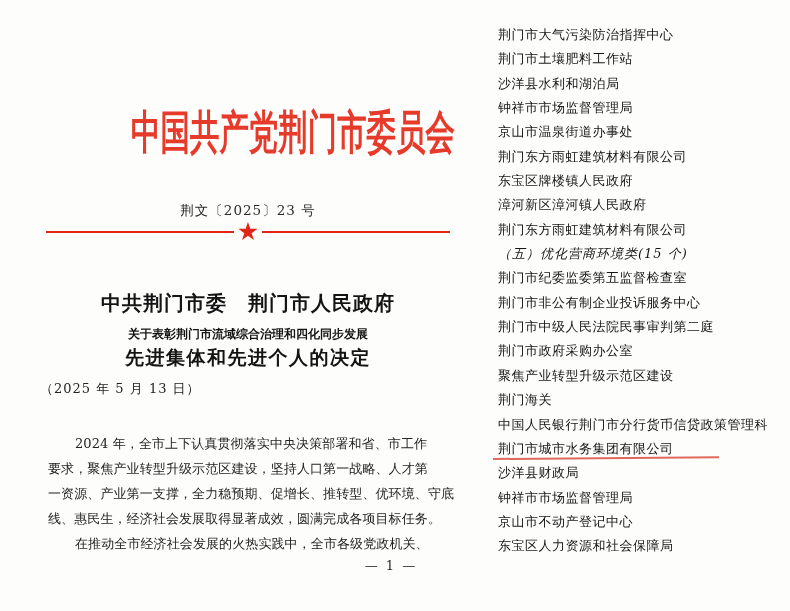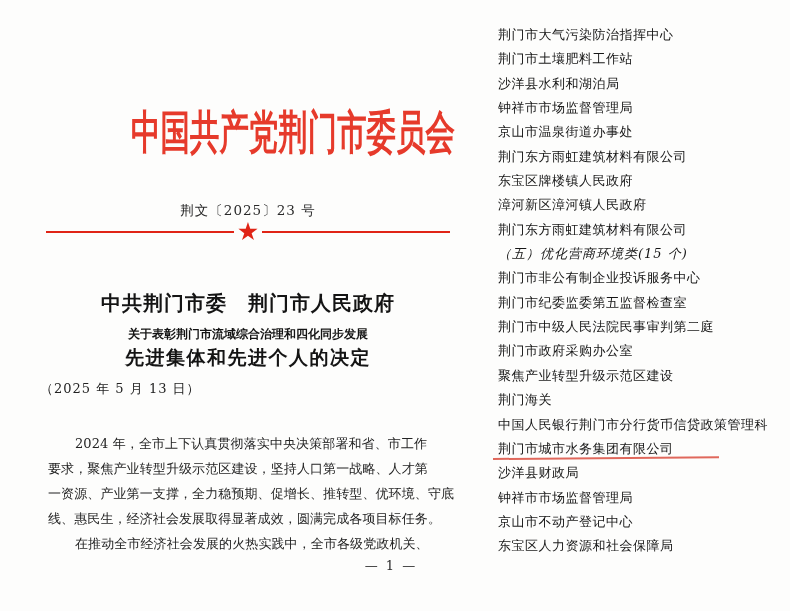--- a/index.html
+++ b/index.html
@@ -119,22 +119,22 @@
   <div class="list-row">荆门市大气污染防治指挥中心</div>
   <div class="list-row">荆门市土壤肥料工作站</div>
   <div class="list-row">沙洋县水利和湖泊局</div>
   <div class="list-row">钟祥市市场监督管理局</div>
   <div class="list-row">京山市温泉街道办事处</div>
   <div class="list-row">荆门东方雨虹建筑材料有限公司</div>
   <div class="list-row">东宝区牌楼镇人民政府</div>
   <div class="list-row">漳河新区漳河镇人民政府</div>
   <div class="list-row">荆门东方雨虹建筑材料有限公司</div>
   <div class="list-row section-heading">（五）优化营商环境类(15 个)</div>
+  <div class="list-row">荆门市纪委监委第五监督检查室</div>
   <div class="list-row">荆门市非公有制企业投诉服务中心</div>
-  <div class="list-row">荆门市纪委监委第五监督检查室</div>
   <div class="list-row">荆门市中级人民法院民事审判第二庭</div>
   <div class="list-row">荆门市政府采购办公室</div>
   <div class="list-row">聚焦产业转型升级示范区建设</div>
   <div class="list-row">荆门海关</div>
   <div class="list-row">中国人民银行荆门市分行货币信贷政策管理科</div>
   <div class="list-row">
     <span class="underline-wrap">荆门市城市水务集团有限公司<i class="red-underline"></i></span>
   </div>
   <div class="list-row">沙洋县财政局</div>
   <div class="list-row">钟祥市市场监督管理局</div>

